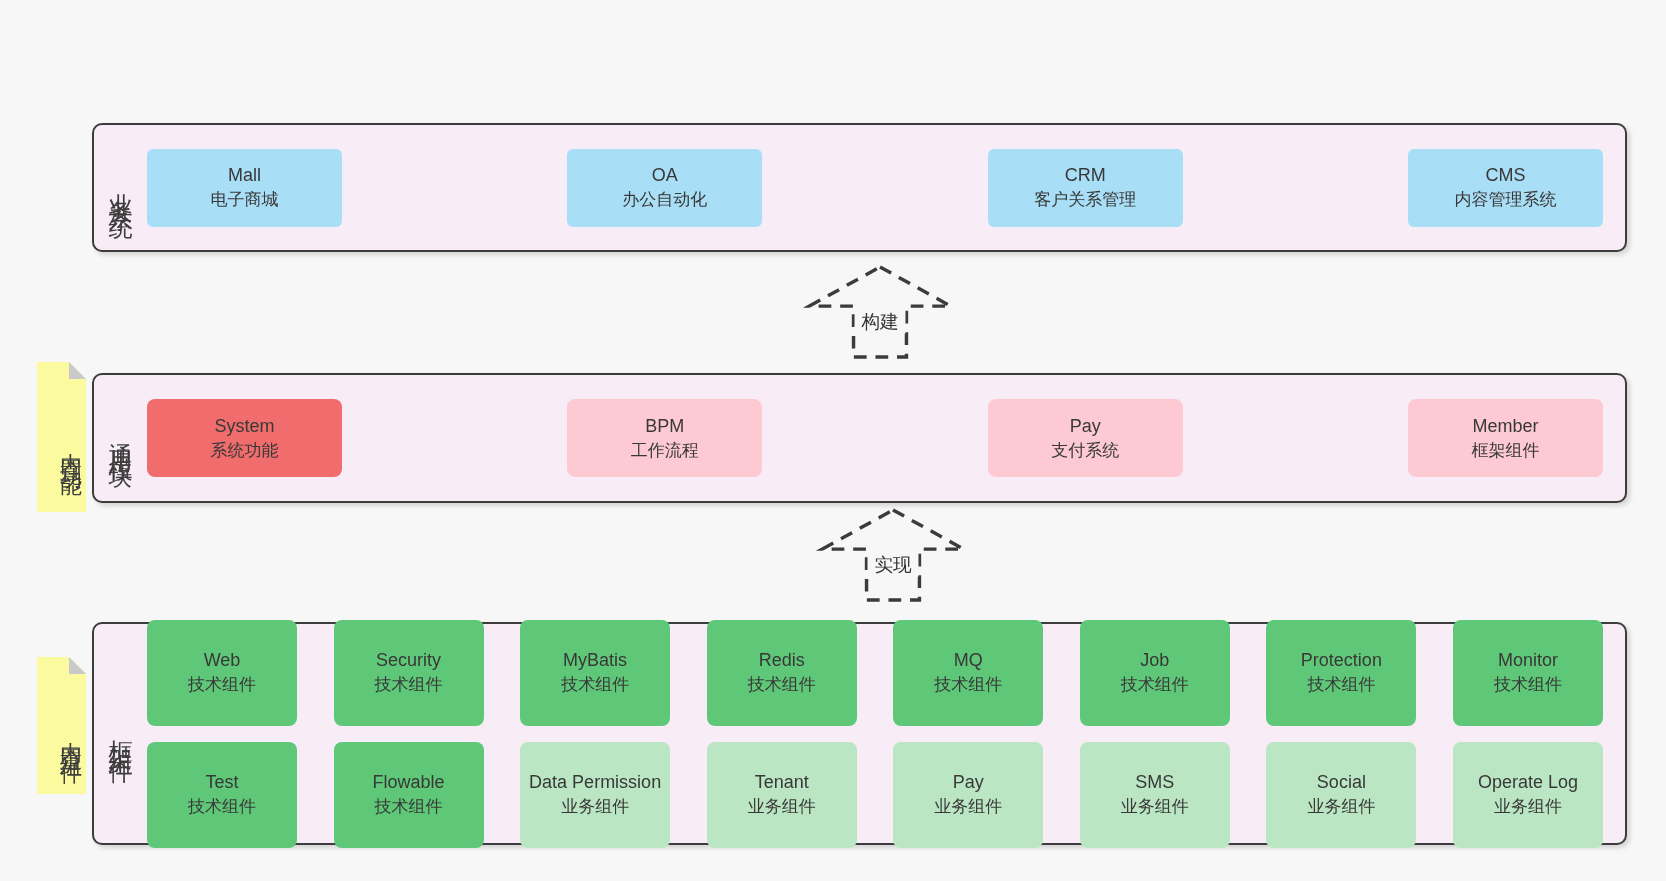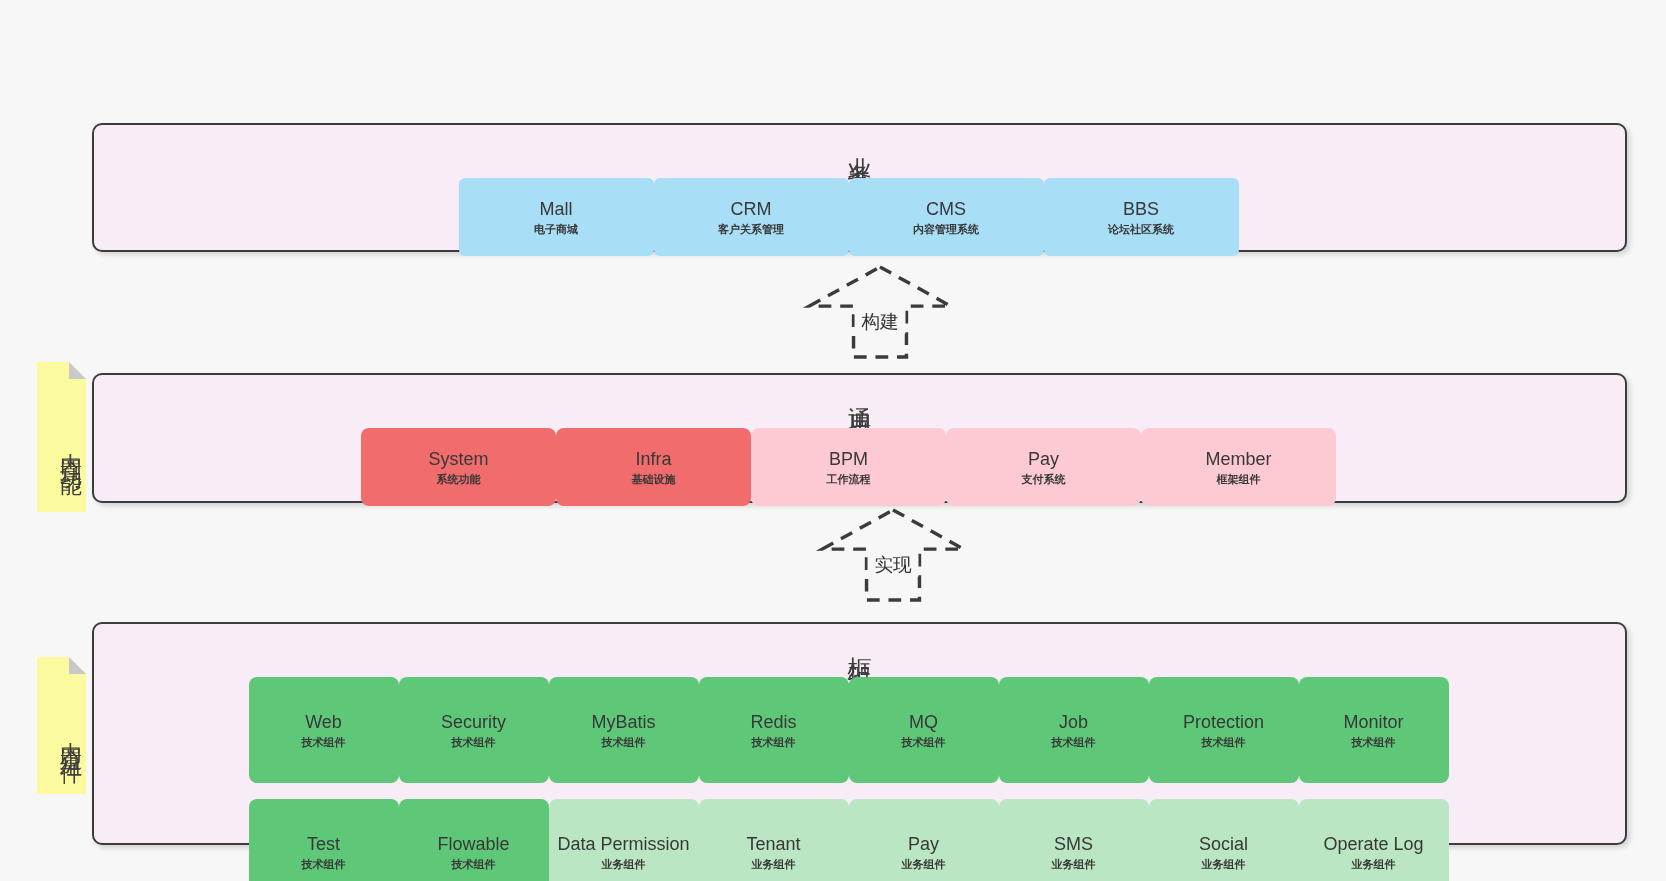--- a/index.html
+++ b/index.html
@@ -17,21 +17,20 @@
   .layer {
     position: absolute;
     left: 92px;
     width: 1535px;
     background: #f8edf6;
     border: 2px solid #3c3c3c;
     border-radius: 10px;
     box-shadow: 3px 3px 5px rgba(0,0,0,0.14);
     display: flex;
     align-items: center;
-    flex-direction: column;
   }
   .layer-top { top: 123px; height: 129px; }
   .layer-mid { top: 373px; height: 130px; }
   .layer-bot { top: 622px; height: 223px; }
 
   .v-label {
     width: 53px;
     display: flex;
     justify-content: center;
     align-items: center;
@@ -67,21 +66,21 @@
     display: flex;
     flex-direction: column;
     justify-content: center;
     align-items: center;
     text-align: center;
     border-radius: 8px;
     line-height: 1.45;
     padding: 2px 6px;
   }
   .node-name { font-size: 18px; }
-  .node-desc { font-size: 11px; font-weight: bold; }
+  .node-desc { font-size: 17px; }
   .w-big   { width: 195px; height: 78px; }
   .w-small { width: 150px; height: 106px; }
   .blue       { background: #a9def7; border-radius: 6px; }
   .red        { background: #f16c6c; }
   .pink       { background: #fdcad4; }
   .green      { background: #5fc878; }
   .green-lite { background: #bbe6c3; }
 
   
   .sticky {
@@ -133,30 +132,30 @@
 <div class="canvas">
 
   <section class="layer layer-top">
     <div class="v-label">业务系统</div>
     <div class="boxes-area">
       <div class="node blue w-big">
         <div class="node-name">Mall</div>
         <div class="node-desc">电子商城</div>
       </div>
       <div class="node blue w-big">
+        <div class="node-name">OA</div>
+        <div class="node-desc">办公自动化</div>
+      </div>
+      <div class="node blue w-big">
         <div class="node-name">CRM</div>
         <div class="node-desc">客户关系管理</div>
       </div>
       <div class="node blue w-big">
         <div class="node-name">CMS</div>
         <div class="node-desc">内容管理系统</div>
-      </div>
-      <div class="node blue w-big">
-        <div class="node-name">BBS</div>
-        <div class="node-desc">论坛社区系统</div>
       </div>
     </div>
   </section>
 
   <svg class="arrow arrow-1" viewBox="0 0 160 100">
     <path d="M 80 4 L 152 44 L 107 44 L 107 96 L 53 96 L 53 44 L 8 44 Z"></path>
     <rect x="54" y="46" width="52" height="26" fill="#f7f7f7"></rect>
     <text x="80" y="66">构建</text>
   </svg>
 
@@ -165,24 +164,20 @@
   </aside>
   <div class="fold" style="left:69px; top:362px; position:absolute;"></div>
 
   <section class="layer layer-mid">
     <div class="v-label">通用模块</div>
     <div class="boxes-area">
       <div class="node red w-big">
         <div class="node-name">System</div>
         <div class="node-desc">系统功能</div>
       </div>
-      <div class="node red w-big">
-        <div class="node-name">Infra</div>
-        <div class="node-desc">基础设施</div>
-      </div>
       <div class="node pink w-big">
         <div class="node-name">BPM</div>
         <div class="node-desc">工作流程</div>
       </div>
       <div class="node pink w-big">
         <div class="node-name">Pay</div>
         <div class="node-desc">支付系统</div>
       </div>
       <div class="node pink w-big">
         <div class="node-name">Member</div>

